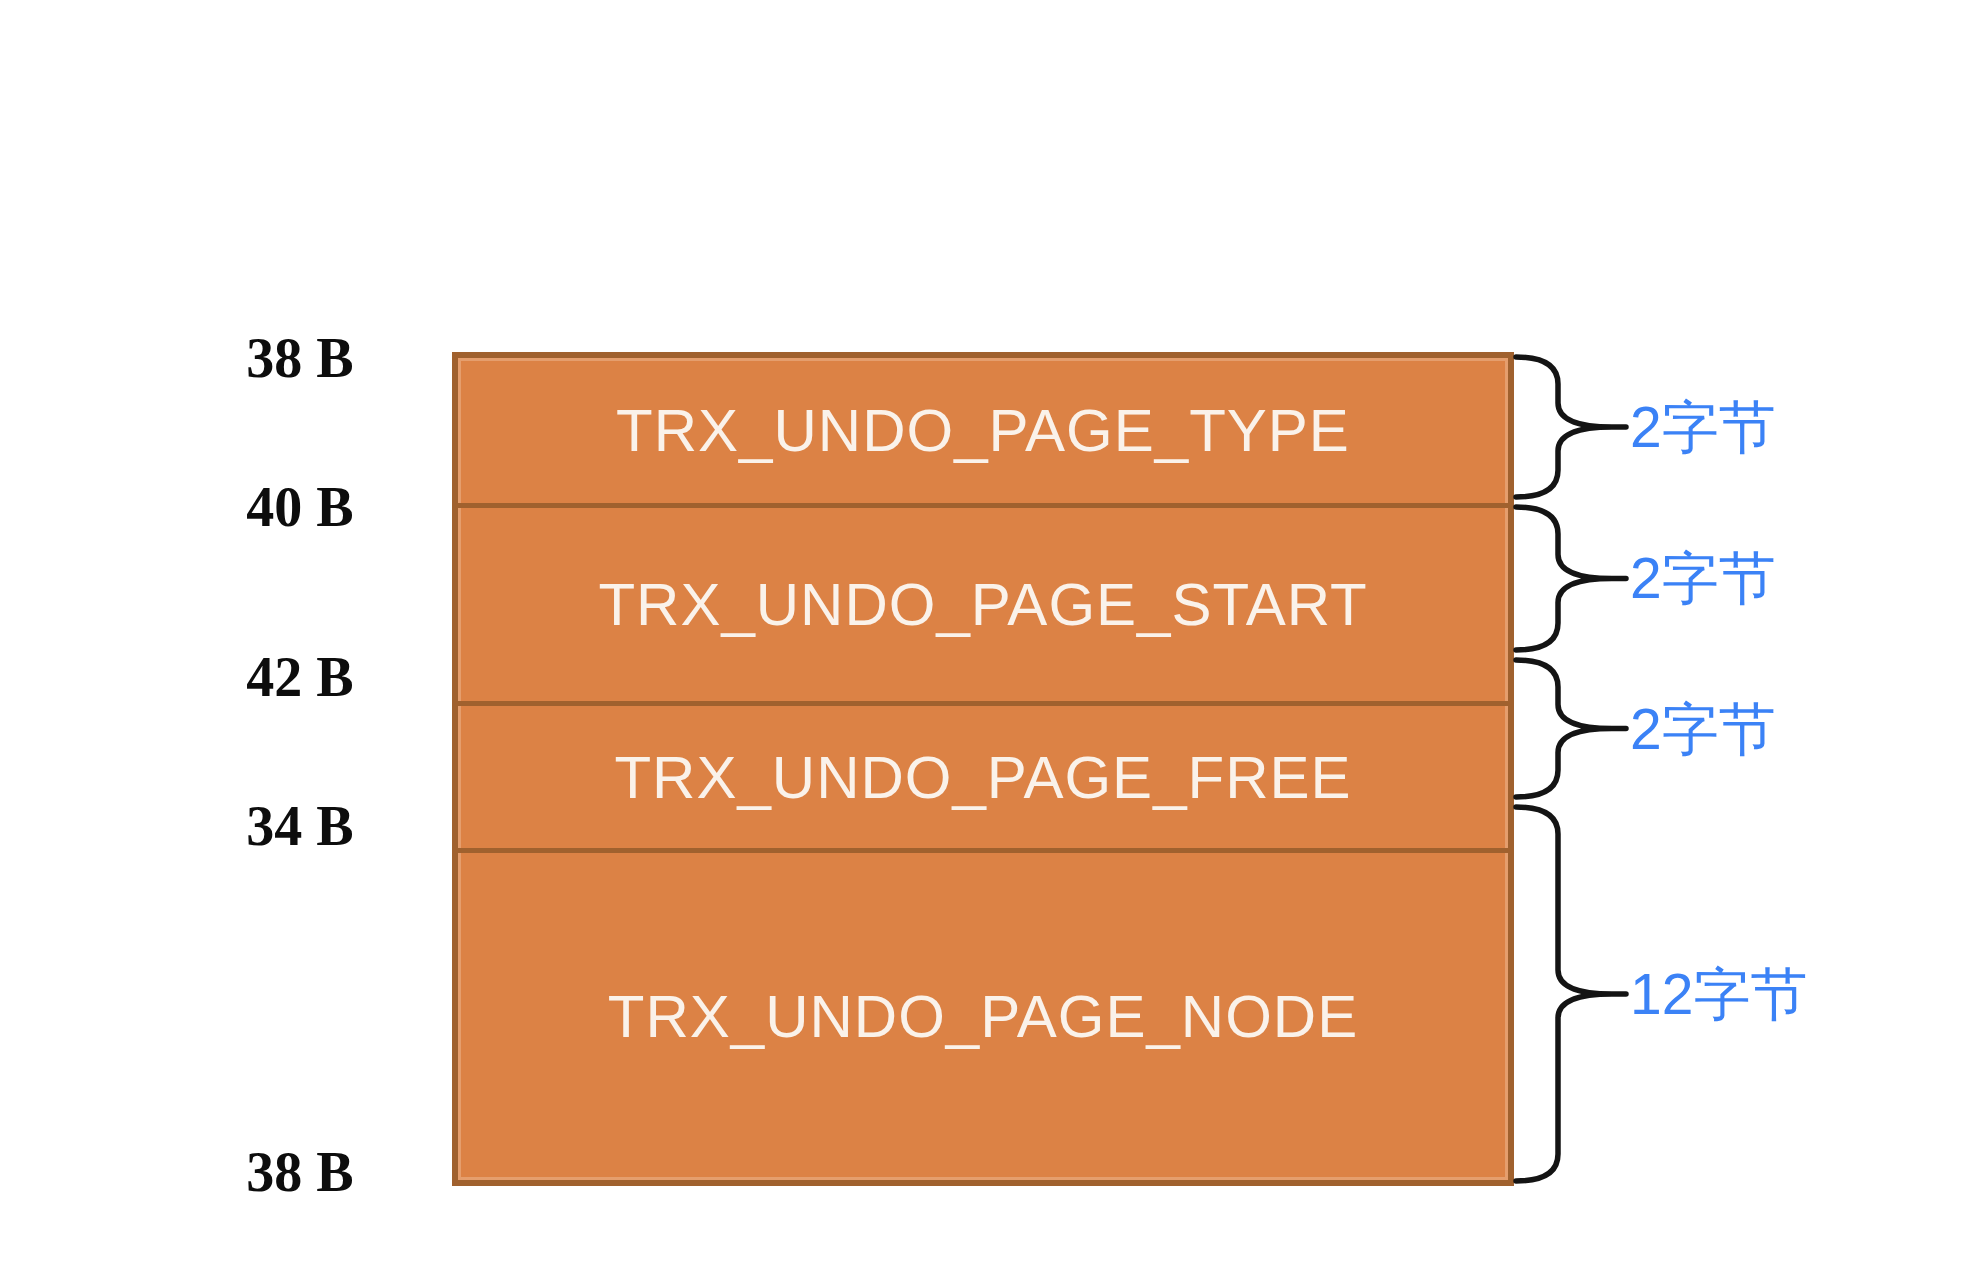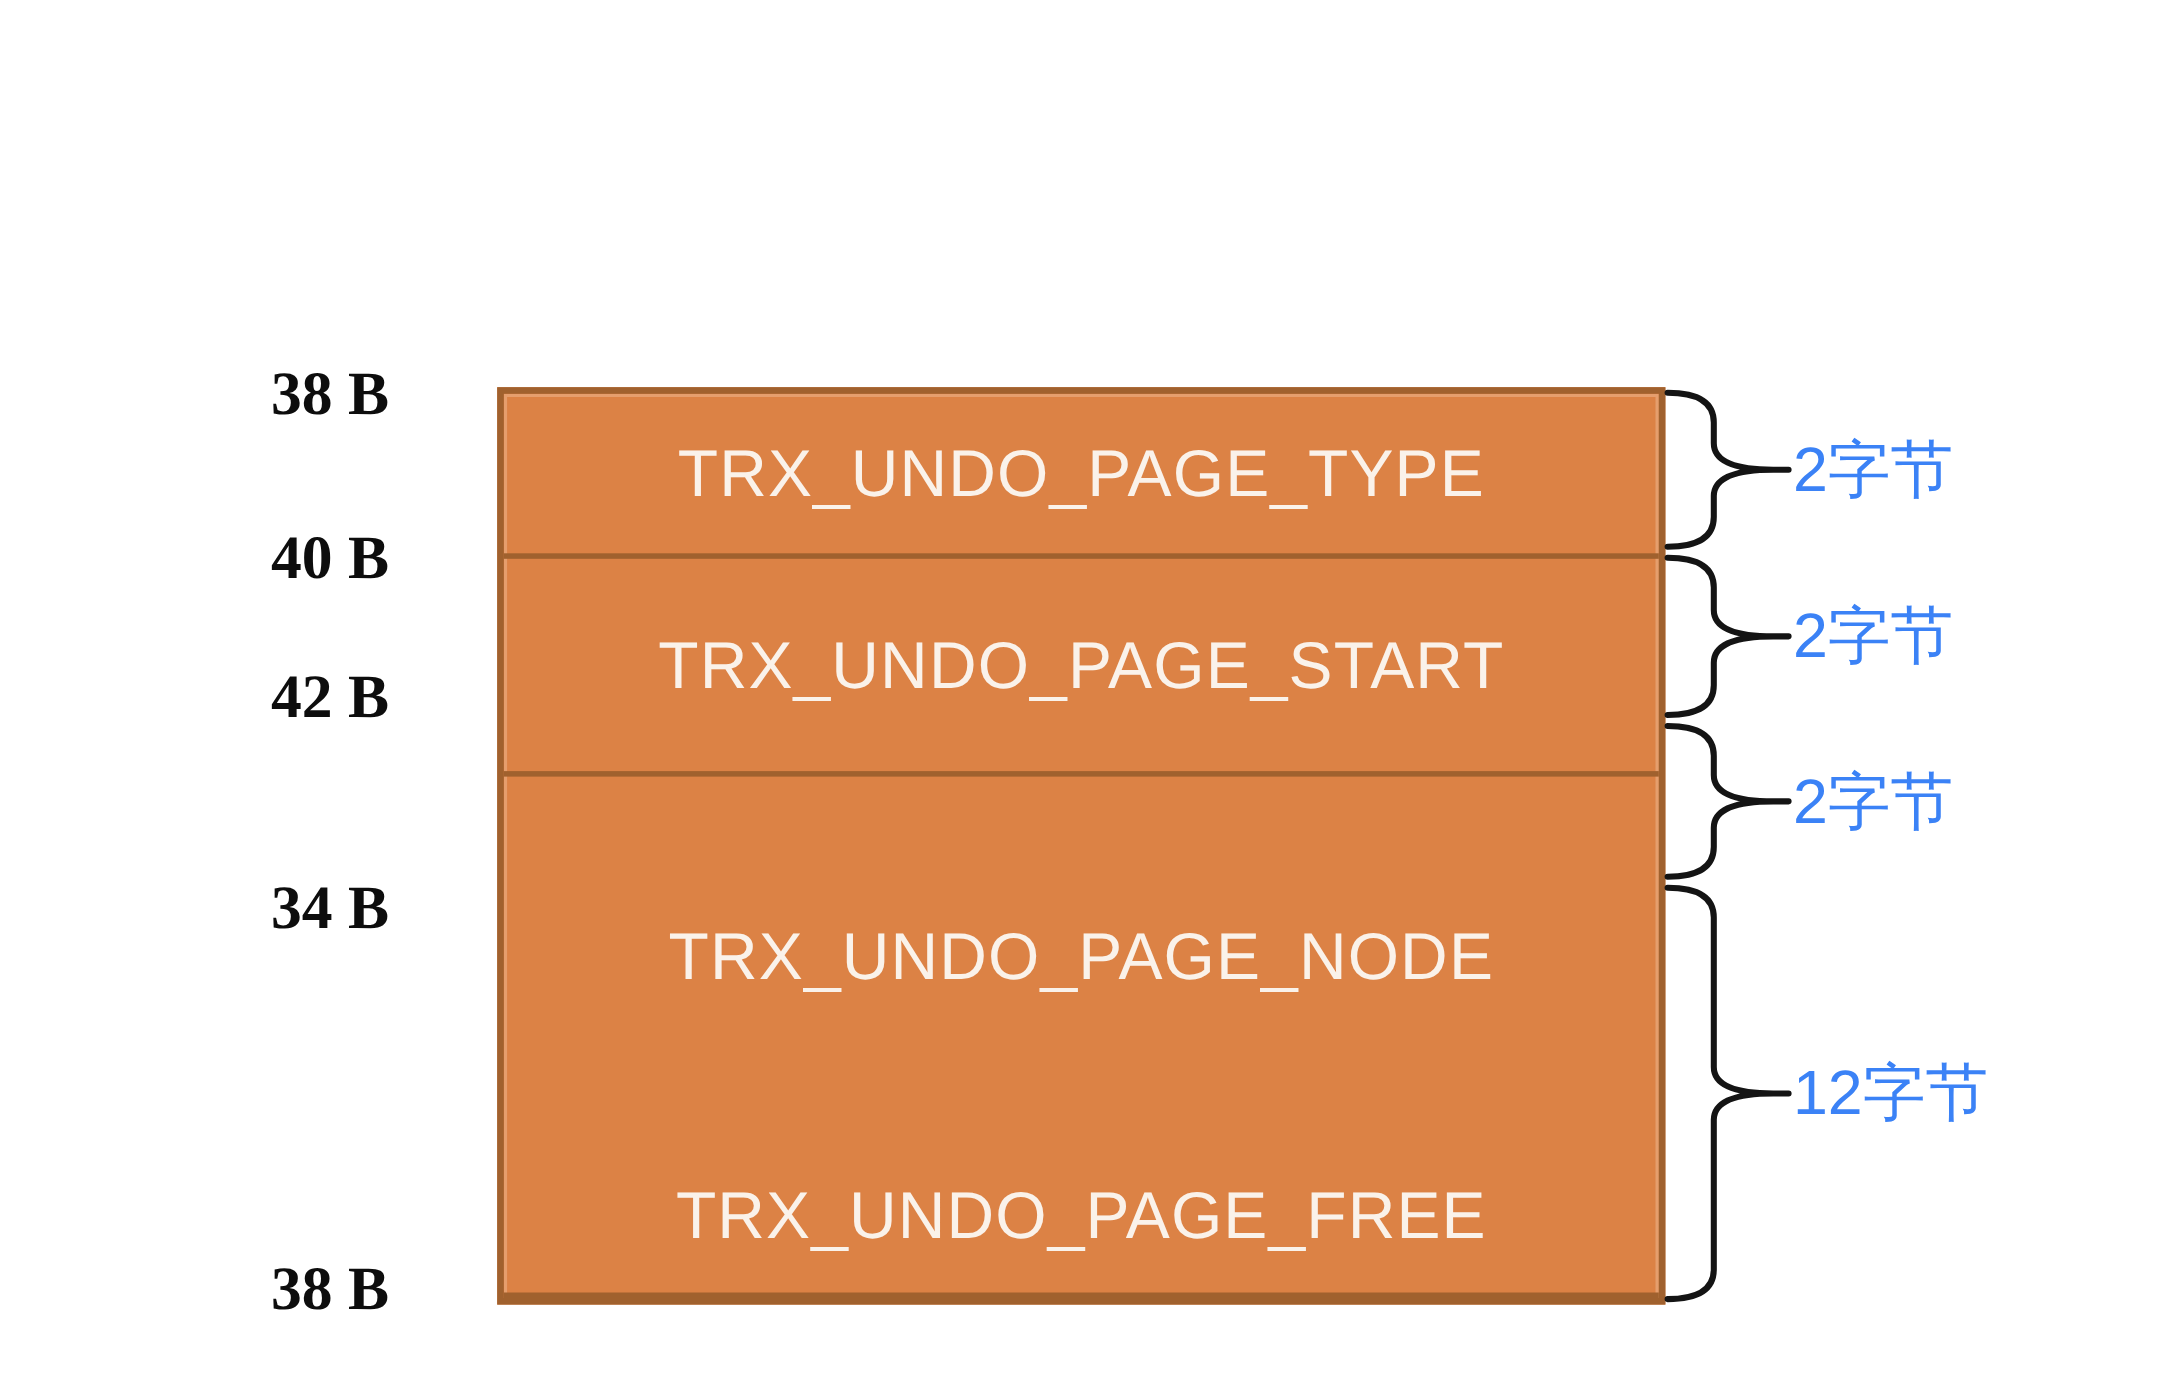--- a/index.html
+++ b/index.html
@@ -100,31 +100,31 @@
 <div class="canvas">
 
 
   <div class="struct-box">
     <div class="field-row row-type divided">
       <span class="field-name">TRX_UNDO_PAGE_TYPE</span>
     </div>
     <div class="field-row row-start divided">
       <span class="field-name">TRX_UNDO_PAGE_START</span>
     </div>
+    <div class="field-row row-free divided">
+      <span class="field-name">TRX_UNDO_PAGE_FREE</span>
+    </div>
     <div class="field-row row-node">
       <span class="field-name">TRX_UNDO_PAGE_NODE</span>
-    </div>
-    <div class="field-row row-free divided">
-      <span class="field-name">TRX_UNDO_PAGE_FREE</span>
     </div>
   </div>
 
   <div class="offset-label" style="top:328px">38 B</div>
   <div class="offset-label" style="top:477px">40 B</div>
-  <div class="offset-label" style="top:604px">42 B</div>
+  <div class="offset-label" style="top:647px">42 B</div>
   <div class="offset-label" style="top:796px">34 B</div>
   <div class="offset-label" style="top:1142px">38 B</div>
 
   <svg class="brace" style="top:352px;height:150px" viewBox="0 0 120 150">
     <path d="M 4,5 Q 46,5 46,32 L 46,51 Q 46,75 100,75 Q 46,75 46,99 L 46,118 Q 46,145 4,145 M 100,75 L 114,75"></path>
   </svg>
   <svg class="brace" style="top:502px;height:153px" viewBox="0 0 120 153">
     <path d="M 4,5 Q 46,5 46,32 L 46,52.5 Q 46,76.5 100,76.5 Q 46,76.5 46,100.5 L 46,121 Q 46,148 4,148 M 100,76.5 L 114,76.5"></path>
   </svg>
   <svg class="brace" style="top:655px;height:147px" viewBox="0 0 120 147">

